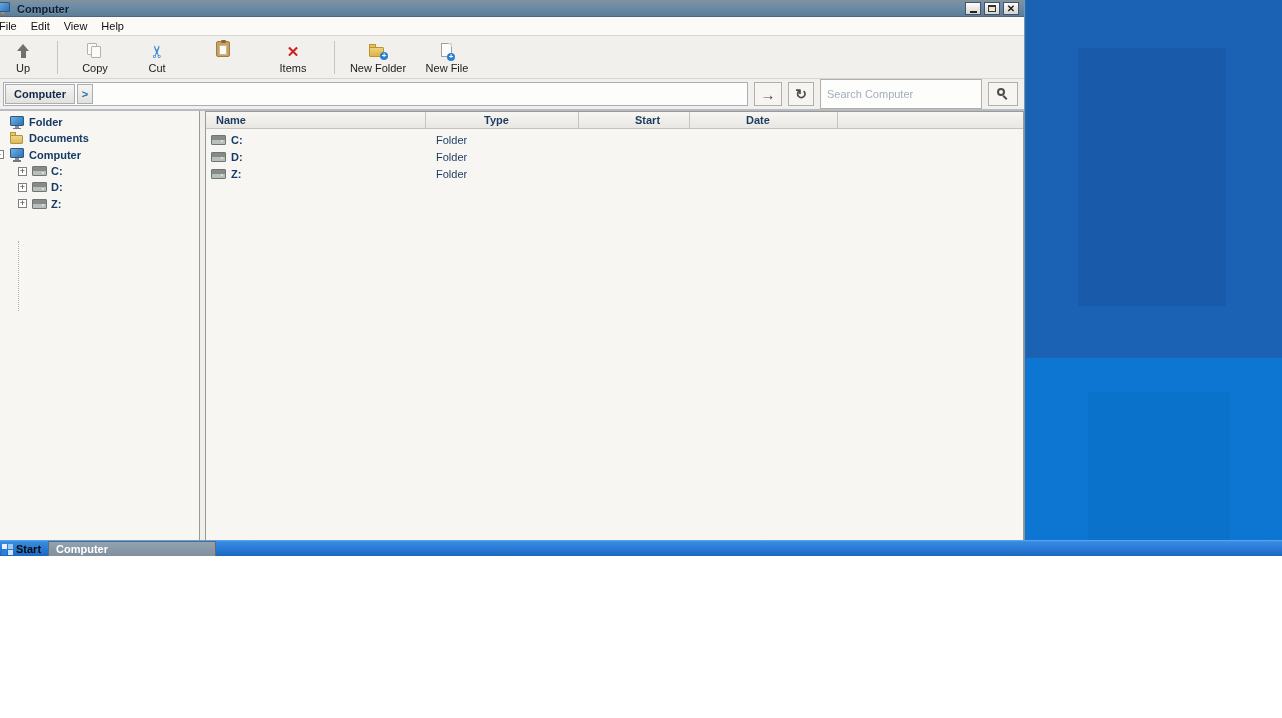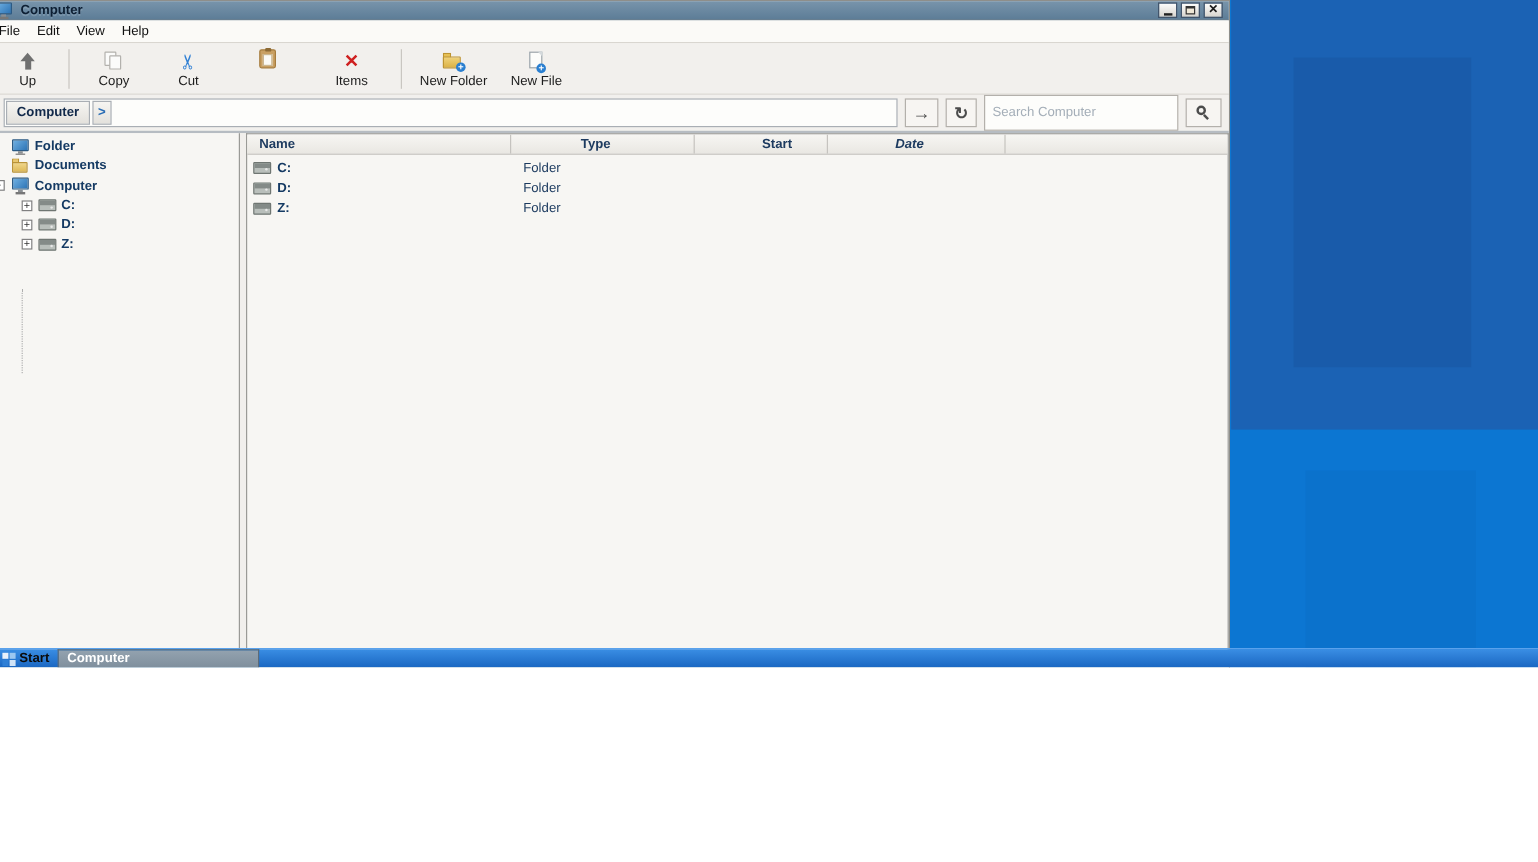--- a/index.html
+++ b/index.html
@@ -115,21 +115,21 @@
   .icon-drive .top { position:absolute; left:0; top:0; width:100%; height:4px; background:#848b88; }
   .icon-drive .led { position:absolute; right:2px; bottom:1.5px; width:2px; height:2px; background:#e8e8e8; border-radius:50%; }
 
   
   .thead { display:flex; height:17px; background:linear-gradient(#f7f6f3,#e9e7e2); border-bottom:1px solid #c5c3bf; flex:0 0 auto;gap:48px; }
   .th { border-right:1px solid #c5c3bf; display:flex; align-items:center; padding-left:10px;
     color:#1c3a5f; font-weight:bold; }
   .th.c-name { width:220px; }
   .th.c-type { width:105px; }
   .th.c-size { width:63px; padding-left:8px; }
-  .th.c-date { width:100px; padding-left:8px;font-style:italic; }
+  .th.c-date { width:100px; padding-left:8px; }
   .th.c-fill { flex:1; border-right:none; }
   .tbody { flex:1; overflow:hidden; padding-top:2px; }
   .trow { display:flex; height:17px; align-items:center; }
   .td-name { width:220px; display:flex; align-items:center; padding-left:5px; gap:5px; }
   .td-name span { color:#153a63; font-weight:bold; }
   .td-type { width:105px; padding-left:10px; color:#1c3a5f; }
   .td-size { width:63px; }
   .td-date { width:100px; }
 
   .statusbar { height:19px; background:#f4f3f0; border-top:1px solid #b5b2ac; display:flex; align-items:center; flex:0 0 auto; }

